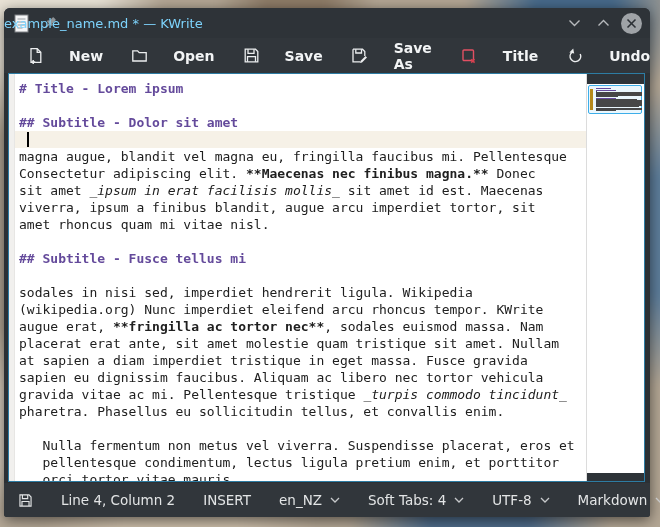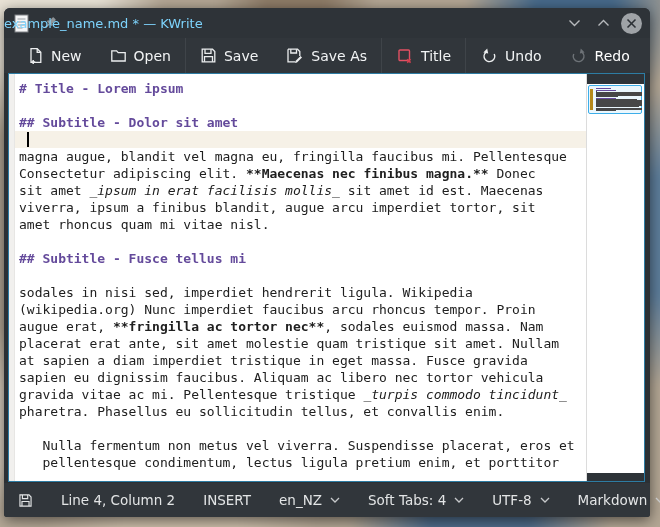--- a/index.html
+++ b/index.html
@@ -29,22 +29,22 @@
   .tb-title { position:absolute; left:0; right:0; text-align:left;
     color:#7dd3fc; font-size:13px; pointer-events:none; }
   .tb-controls { margin-left:auto; display:flex; align-items:center; gap:7px; padding-right:8px; z-index:2; }
   .tb-btn { width:22px; height:22px; display:flex; align-items:center; justify-content:center; }
   .tb-close { width:21px; height:21px; border-radius:50%; background:#9fa3a7;
     display:flex; align-items:center; justify-content:center; }
 
   
   .toolbar { height:35px; background:#31363b; display:flex; align-items:stretch;
     padding-left:9px; flex:0 0 auto; }
-  .tbtn { display:flex; align-items:center; gap:7px; padding:0 14px;
-    color:#f2f4f5; font-size:14px; }
+  .tbtn { display:flex; align-items:center; gap:25px; padding:0 14px;
+    color:#f2f4f5; font-size:14px;font-weight:bold; }
   .tbtn.disabled { color:#ffffff; }
   .tsep { width:1px; background:#3f4449; }
 
   
   .main { flex:1 1 auto; padding:0 5px 1px 4px; background:#2c3034; min-height:0; }
   .editor-frame { height:100%; border:1px solid #2d7ca3; display:flex; background:#fdba74; }
   .icon-border { width:6px; background:#f1f0ee; border-right:1px solid #e7e6e4; }
   .text-area { flex:1 1 auto; background:#ffffff; overflow:hidden; position:relative;
     font-family:"DejaVu Sans Mono","Liberation Mono",monospace;
     font-size:13px; line-height:17px; color:#202020; padding-top:6px; }
@@ -213,30 +213,31 @@
           <div class="line cur"><span class="seg"> </span><span class="cursor" style="left: calc(1ch + 4px);"></span></div>
           <div class="line"><span class="seg">magna augue, blandit vel magna eu, fringilla faucibus mi. Pellentesque</span></div>
           <div class="line"><span class="seg">Consectetur adipiscing elit. </span><span class="seg b">**Maecenas nec finibus magna.**</span><span class="seg"> Donec</span></div>
           <div class="line"><span class="seg">sit amet </span><span class="seg i">_ipsum in erat facilisis mollis_</span><span class="seg"> sit amet id est. Maecenas</span></div>
           <div class="line"><span class="seg">viverra, ipsum a finibus blandit, augue arcu imperdiet tortor, sit</span></div>
           <div class="line"><span class="seg">amet rhoncus quam mi vitae nisl.</span></div>
           <div class="line"><span class="seg"></span></div>
           <div class="line h"><span class="seg">## Subtitle - Fusce tellus mi</span></div>
           <div class="line"><span class="seg"></span></div>
           <div class="line"><span class="seg">sodales in nisi sed, imperdiet hendrerit ligula. Wikipedia</span></div>
-          <div class="line"><span class="seg">(wikipedia.org) Nunc imperdiet faucibus arcu rhoncus tempor. Proin</span></div>
+          <div class="line"><span class="seg">(wikipedia.org) Nunc imperdiet eleifend arcu rhoncus tempor. KWrite</span></div>
           <div class="line"><span class="seg">augue erat, </span><span class="seg b">**fringilla ac tortor nec**</span><span class="seg">, sodales euismod massa. Nam</span></div>
           <div class="line"><span class="seg">placerat erat ante, sit amet molestie quam tristique sit amet. Nullam</span></div>
           <div class="line"><span class="seg">at sapien a diam imperdiet tristique in eget massa. Fusce gravida</span></div>
           <div class="line"><span class="seg">sapien eu dignissim faucibus. Aliquam ac libero nec tortor vehicula</span></div>
           <div class="line"><span class="seg">gravida vitae ac mi. Pellentesque tristique </span><span class="seg i">_turpis commodo tincidunt_</span></div>
           <div class="line"><span class="seg">pharetra. Phasellus eu sollicitudin tellus, et convallis enim.</span></div>
           <div class="line"><span class="seg"></span></div>
           <div class="line"><span class="seg">   Nulla fermentum non metus vel viverra. Suspendisse placerat, eros et</span></div>
           <div class="line"><span class="seg">   pellentesque condimentum, lectus ligula pretium enim, et porttitor</span></div>
+          <div class="line"><span class="seg">   orci tortor vitae mauris.</span></div>
         </div>
       <div class="map-sep"></div>
       <div class="minimap">
         <div class="map-topbar"></div>
         <div class="map-view">
           <div class="map-mod"></div>
           <div class="map-doc" id="map-doc">
               <div class="map-row" style="width: 14.7px; background: rgb(100, 74, 155);"></div>
               <div class="map-row" style="width: 0px; background: transparent;"></div>
               <div class="map-row" style="width: 19.6px; background: rgb(100, 74, 155);"></div>

